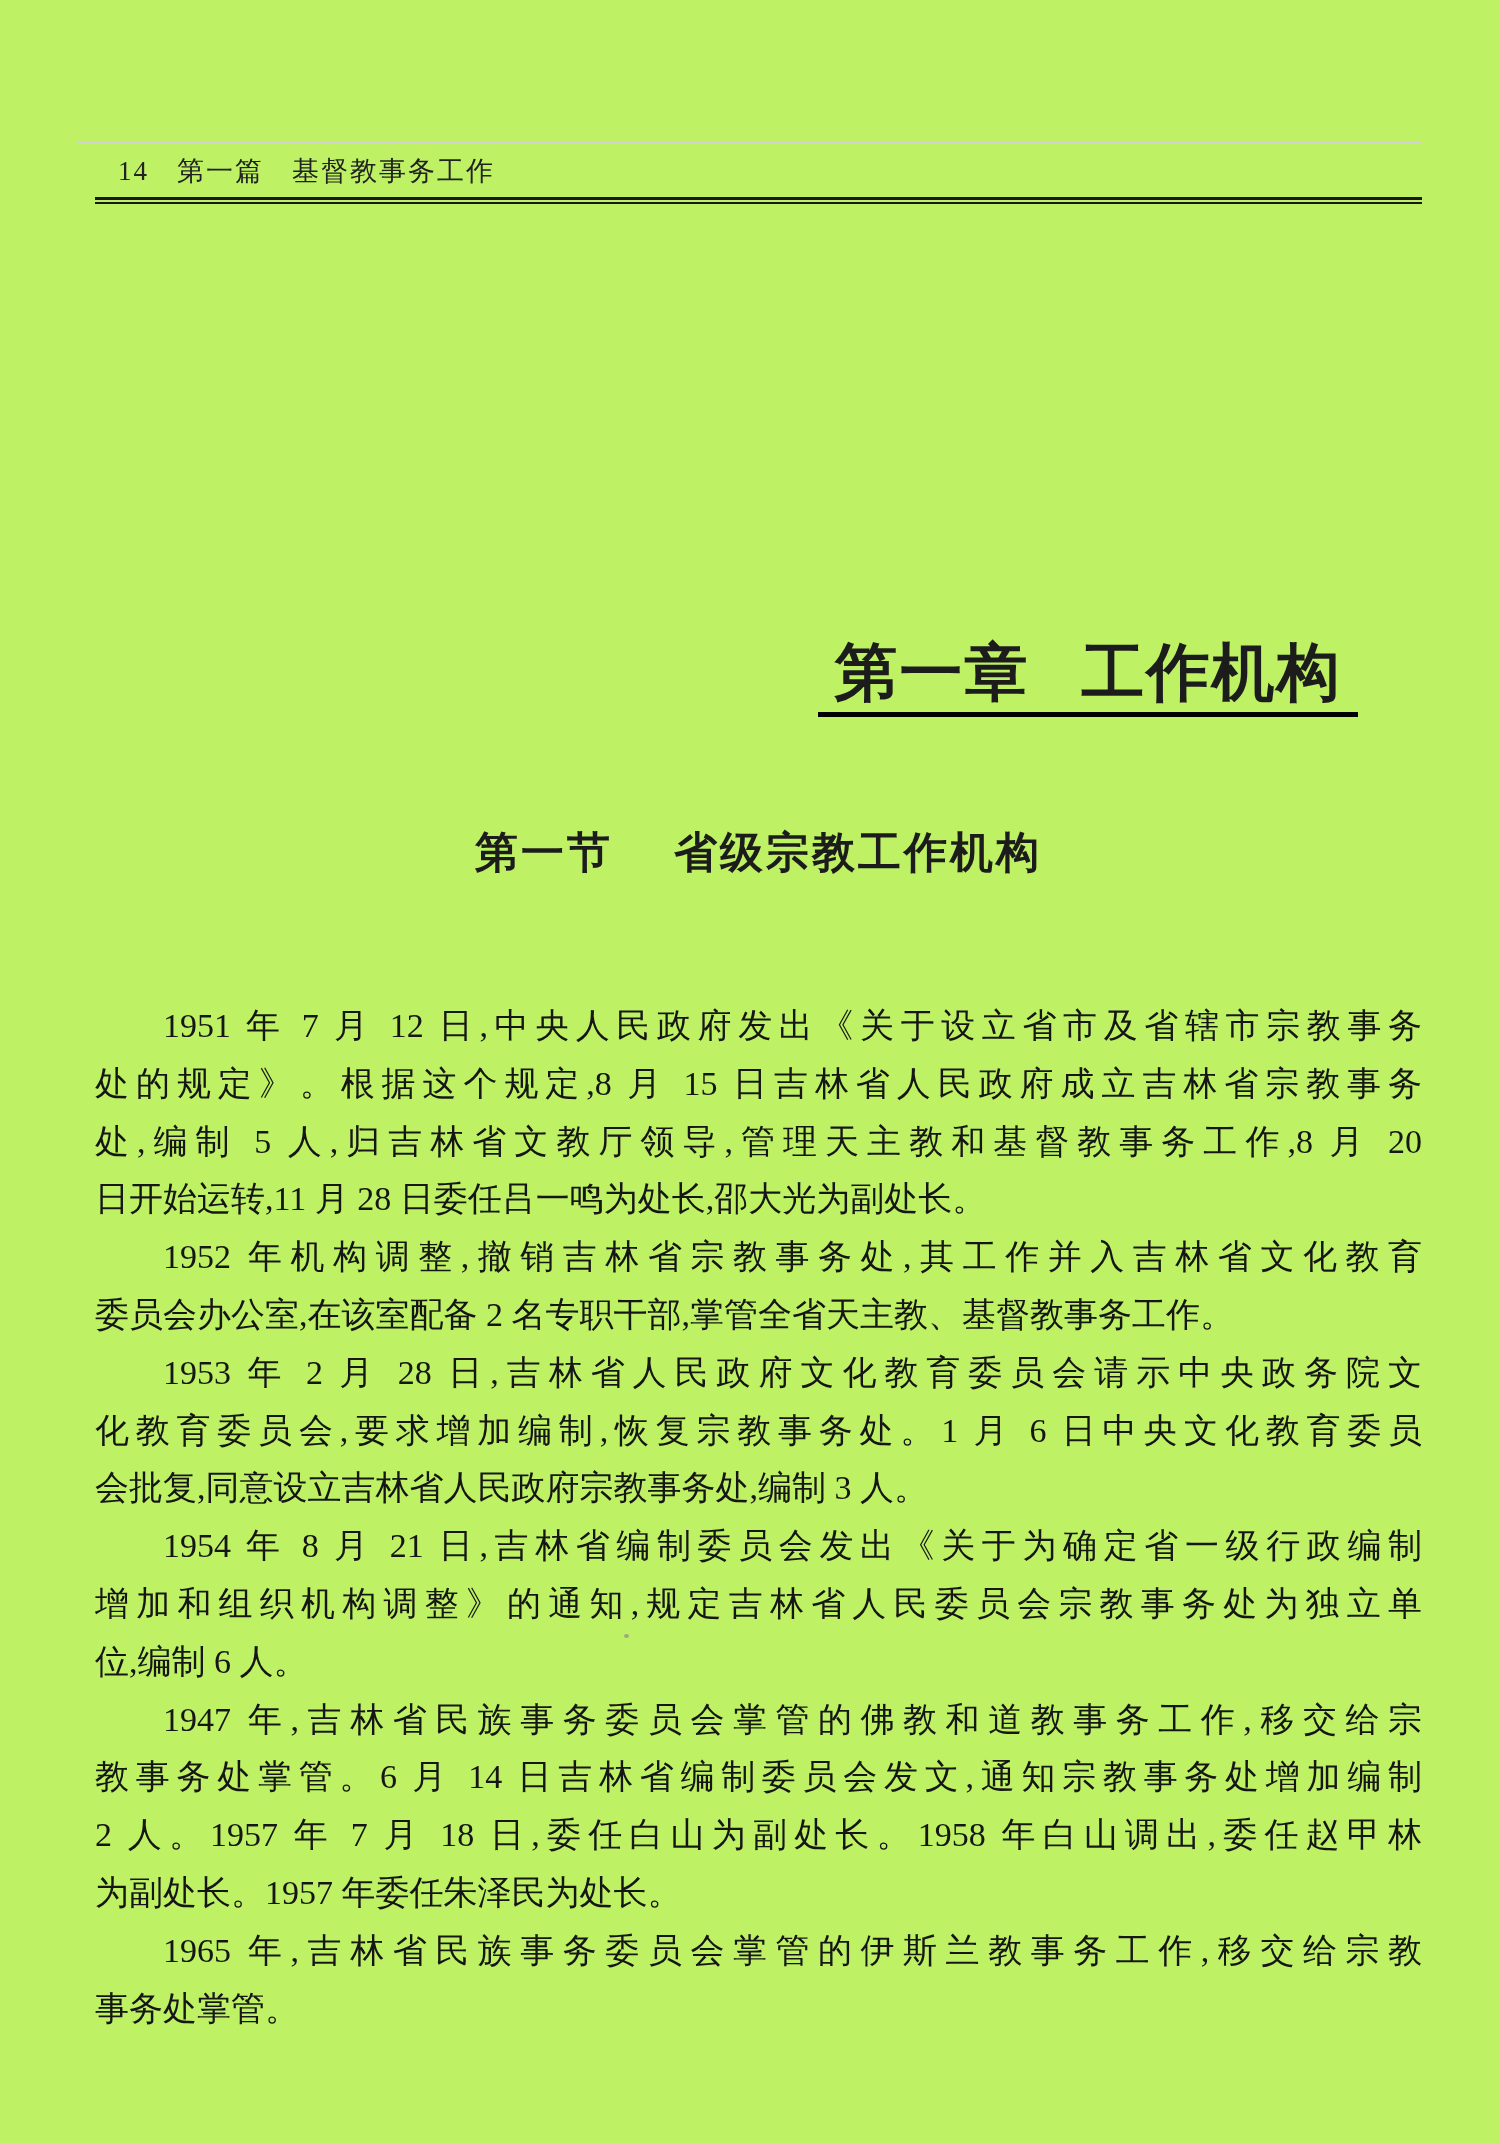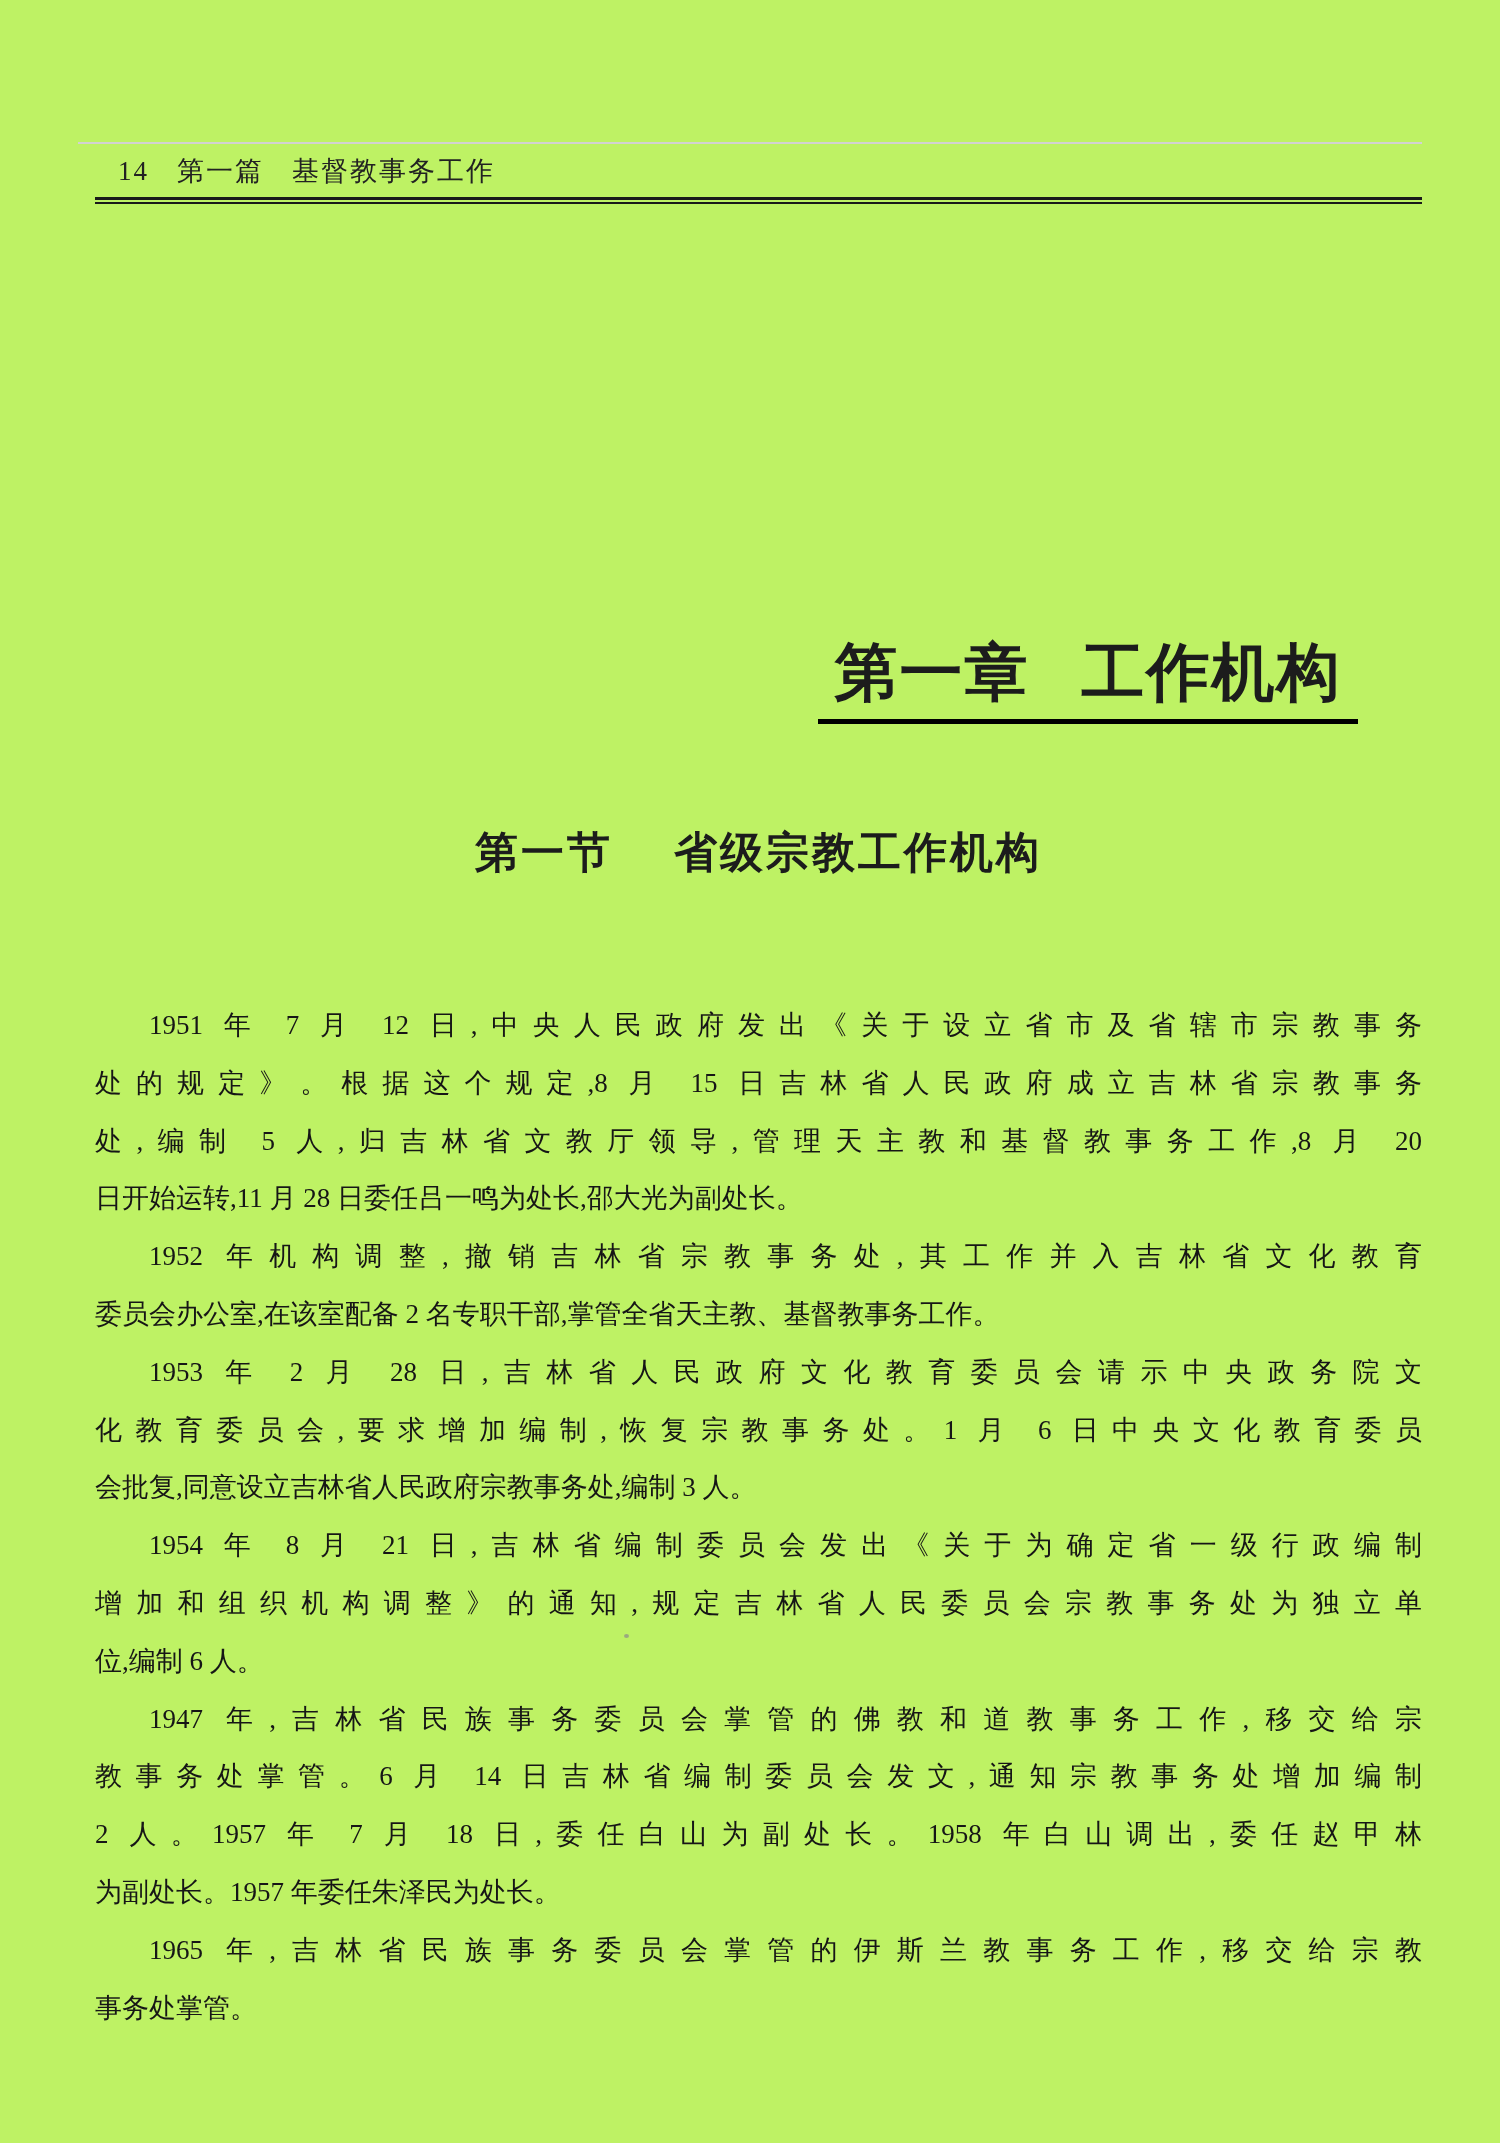--- a/index.html
+++ b/index.html
@@ -53,21 +53,21 @@
   .chapter {
     position: absolute;
     left: 818px;
     top: 638px;
     width: 540px;
     text-align: center;
     font-size: 63px;
     font-weight: bold;
     line-height: 70px;
     letter-spacing: 2px;
-    padding-bottom: 11px;
+    padding-bottom: 4px;
     border-bottom: 5px solid #000000;
     white-space: nowrap;
   }
   .chapter .chapter-label { margin-right: 52px; }
 
   
   .section {
     position: absolute;
     left: 95px;
     top: 824px;
@@ -79,21 +79,21 @@
     white-space: nowrap;
   }
   .section .section-label { margin-right: 61px; }
 
   
   .body-text {
     position: absolute;
     left: 95px;
     top: 997px;
     width: 1327px;
-    font-size: 27px;
+    font-size: 34px;
     color: #161616;
   }
   .line {
     height: 57.8px;
     line-height: 57.8px;
     text-align: justify;
     text-align-last: justify;
     white-space: nowrap;
   }
   .line.para-start { text-indent: 2em; }

